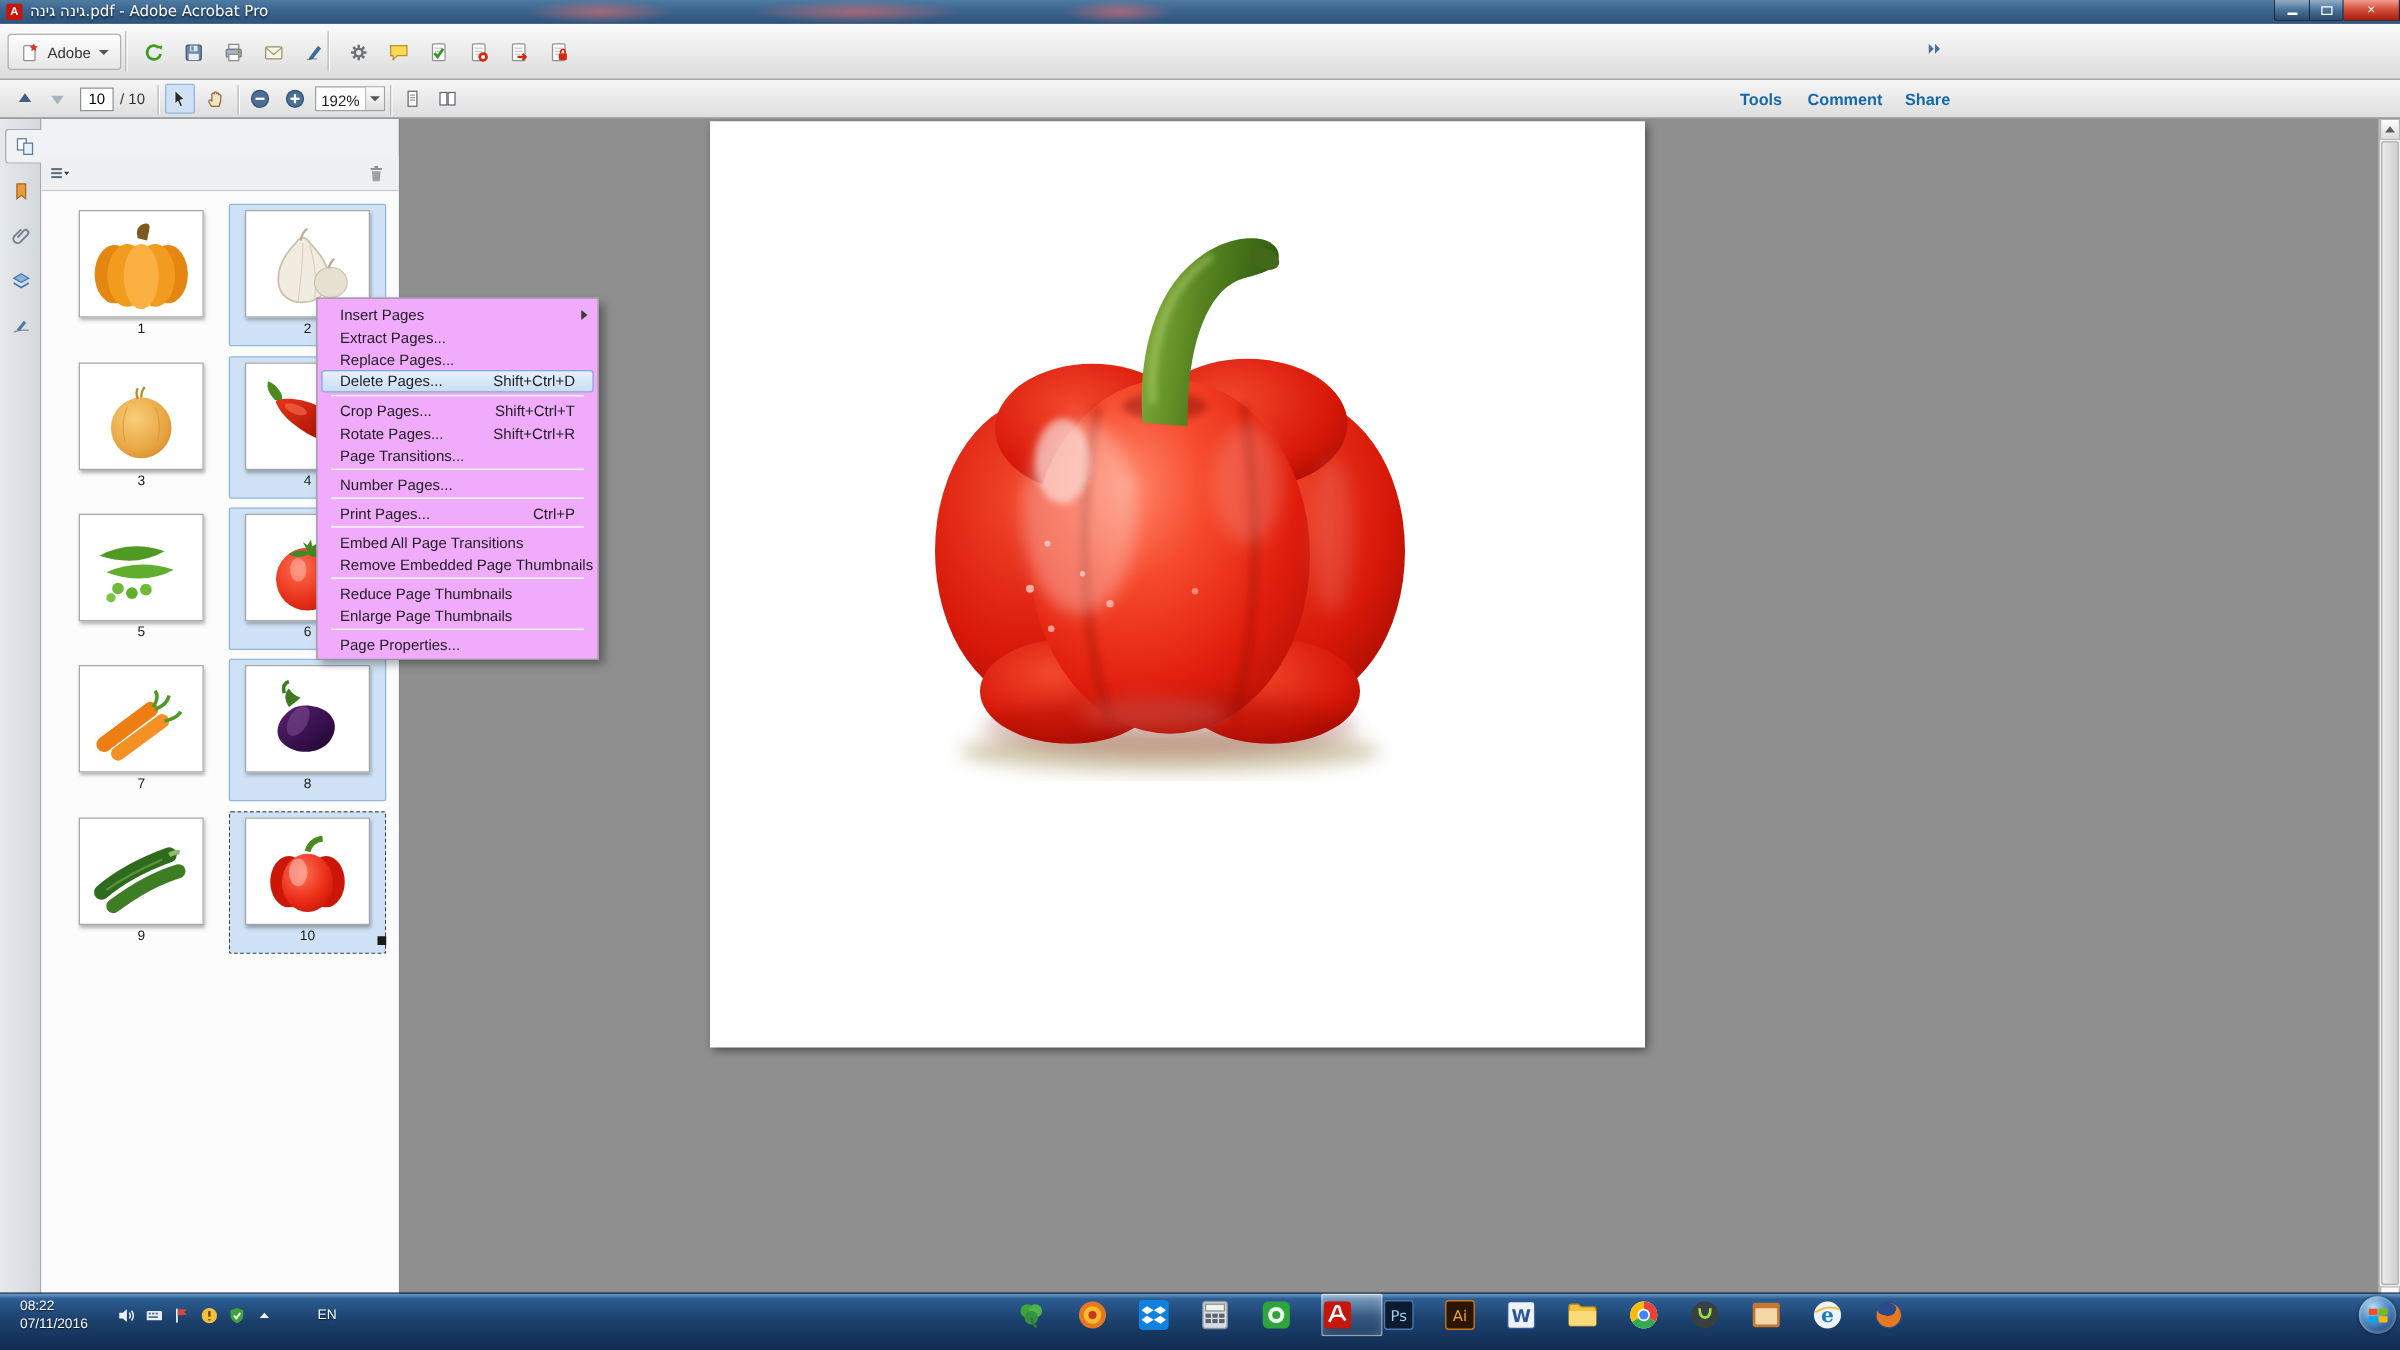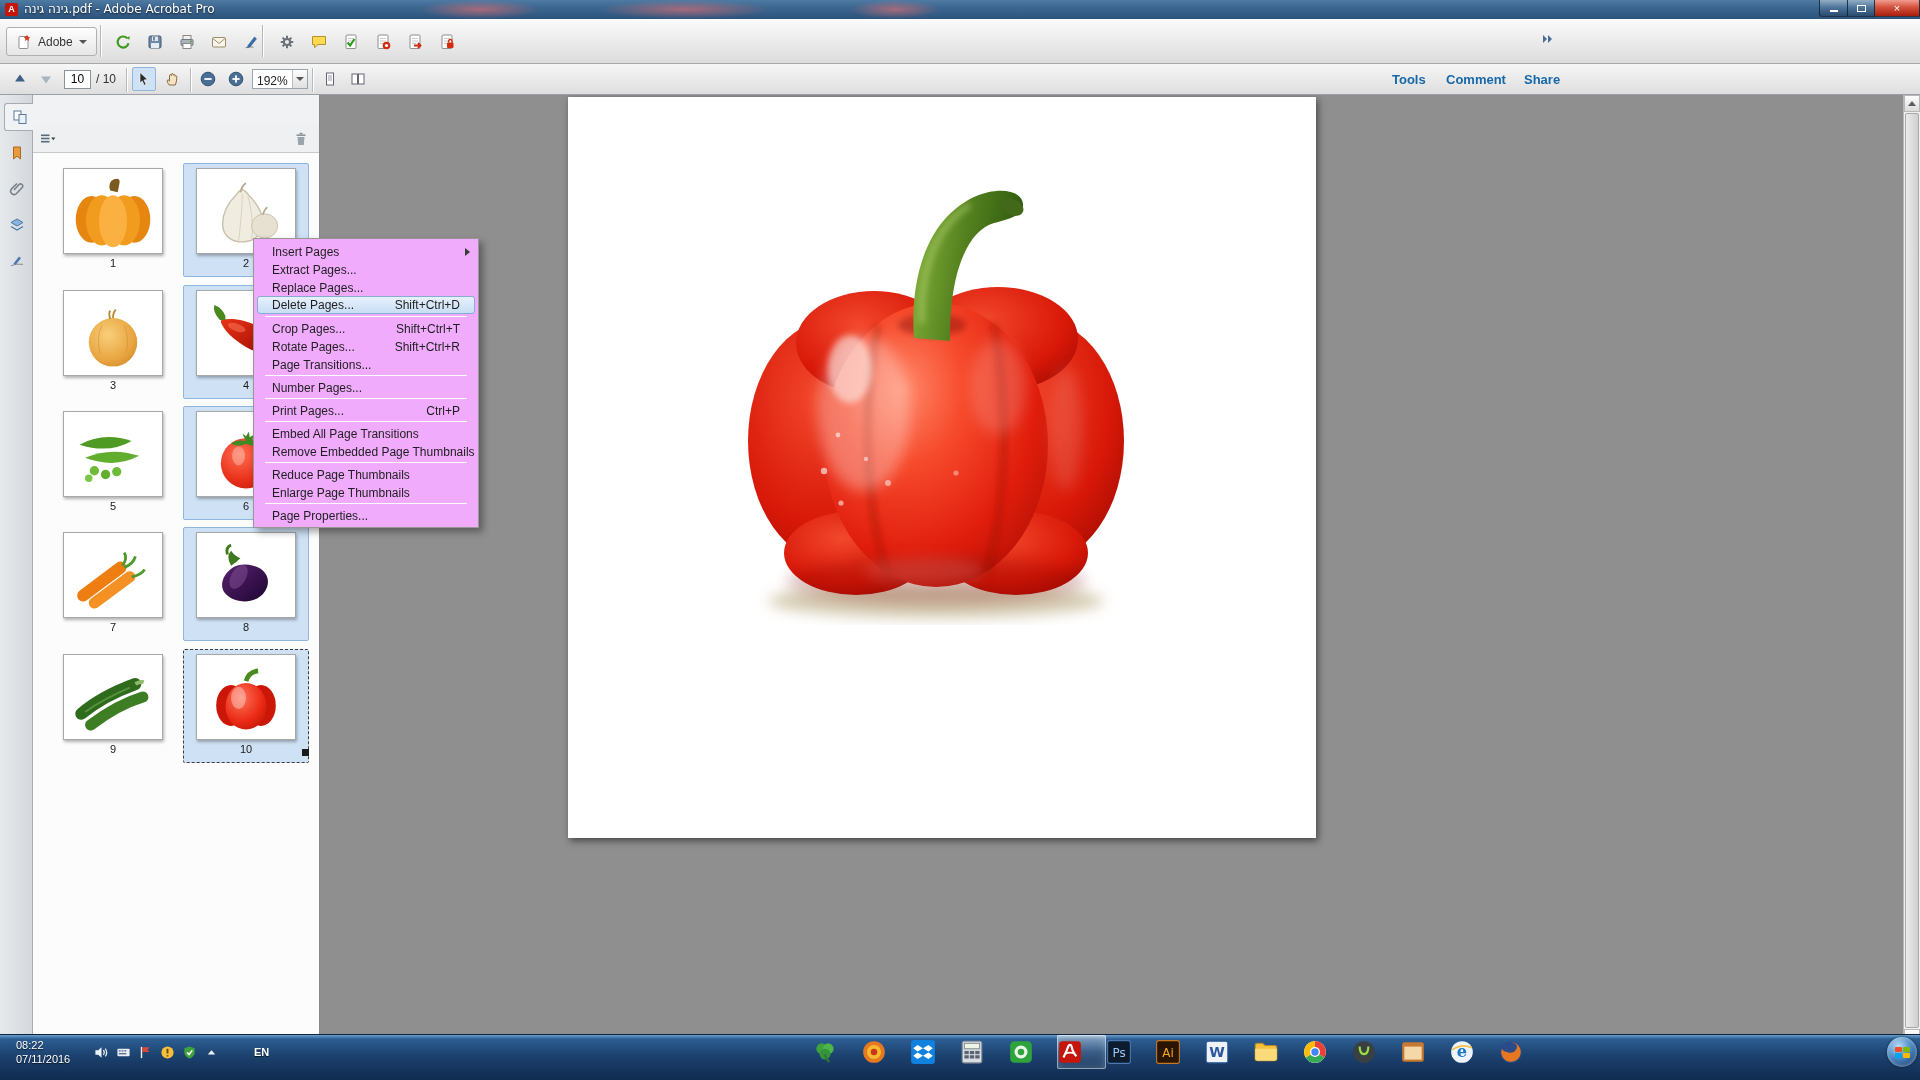--- a/index.html
+++ b/index.html
@@ -84,21 +84,21 @@
 .menu-item .mi-arrow{position:absolute;right:4px;top:5px;width:0;height:0;border-top:4px solid transparent;border-bottom:4px solid transparent;border-left:5px solid #3a3a3a}
 .menu-item.hl{background:linear-gradient(180deg,#e7f1fb,#c8def5);border-color:#84acd4;line-height:16px}
 .menu-sep{height:1px;background:#dcdcdc;border-bottom:1px solid #fbfbfb;margin:2px 8px}
 
 
 .taskbar{position:absolute;left:0;bottom:0;width:100%;height:46px;background:linear-gradient(180deg,#6aa0cc 0%,#2c5d92 9%,#1c426f 45%,#102b50 100%);border-top:1px solid #0d2340;z-index:100}
 .clock{position:absolute;left:16px;top:3px;color:#fff;font-size:11px;line-height:14px;text-shadow:0 1px 1px rgba(0,0,0,.7)}
 .tray{position:absolute;left:92px;top:0;height:34px;display:flex;align-items:center;gap:4px}
 .tray-ic{width:18px;height:18px;display:flex;align-items:center;justify-content:center}
 .tray-ic svg{width:15px;height:15px}
-.lang{position:absolute;left:248px;top:0;height:34px;display:flex;align-items:center;color:#fff;font-size:11px;font-weight:bold;padding:0 6px;text-shadow:0 1px 1px rgba(0,0,0,.7)}
+.lang{position:absolute;left:248px;top:0;height:34px;display:flex;align-items:center;color:#fff;font-size:11px;font-weight:normal;padding:0 6px;text-shadow:0 1px 1px rgba(0,0,0,.7)}
 .apps{position:absolute;left:812px;top:0;height:34px;display:flex}
 .app-btn{width:49px;height:34px;display:flex;align-items:center;justify-content:flex-start;border-radius:2px}
 .app-btn svg{width:26px;height:26px}
 .app-btn.active{background:linear-gradient(180deg,rgba(255,255,255,.42),rgba(255,255,255,.12) 50%,rgba(255,255,255,.05));box-shadow:inset 0 0 0 1px rgba(255,255,255,.45),inset 0 0 8px rgba(255,255,255,.25)}
 .startorb{position:absolute;right:3px;top:2px;width:30px;height:30px;border-radius:50%;background:radial-gradient(circle at 38% 30%,#b8dcf5,#4a88c4 45%,#16396a 85%);box-shadow:inset 0 0 4px rgba(255,255,255,.6),0 0 3px rgba(0,0,0,.5);display:flex;align-items:center;justify-content:center}
 .orbflag{display:grid;grid-template-columns:7px 7px;grid-template-rows:5px 5px;gap:1px}
 .orbflag i{border-radius:1px;display:block}
 </style>
 </head>
 <body>

